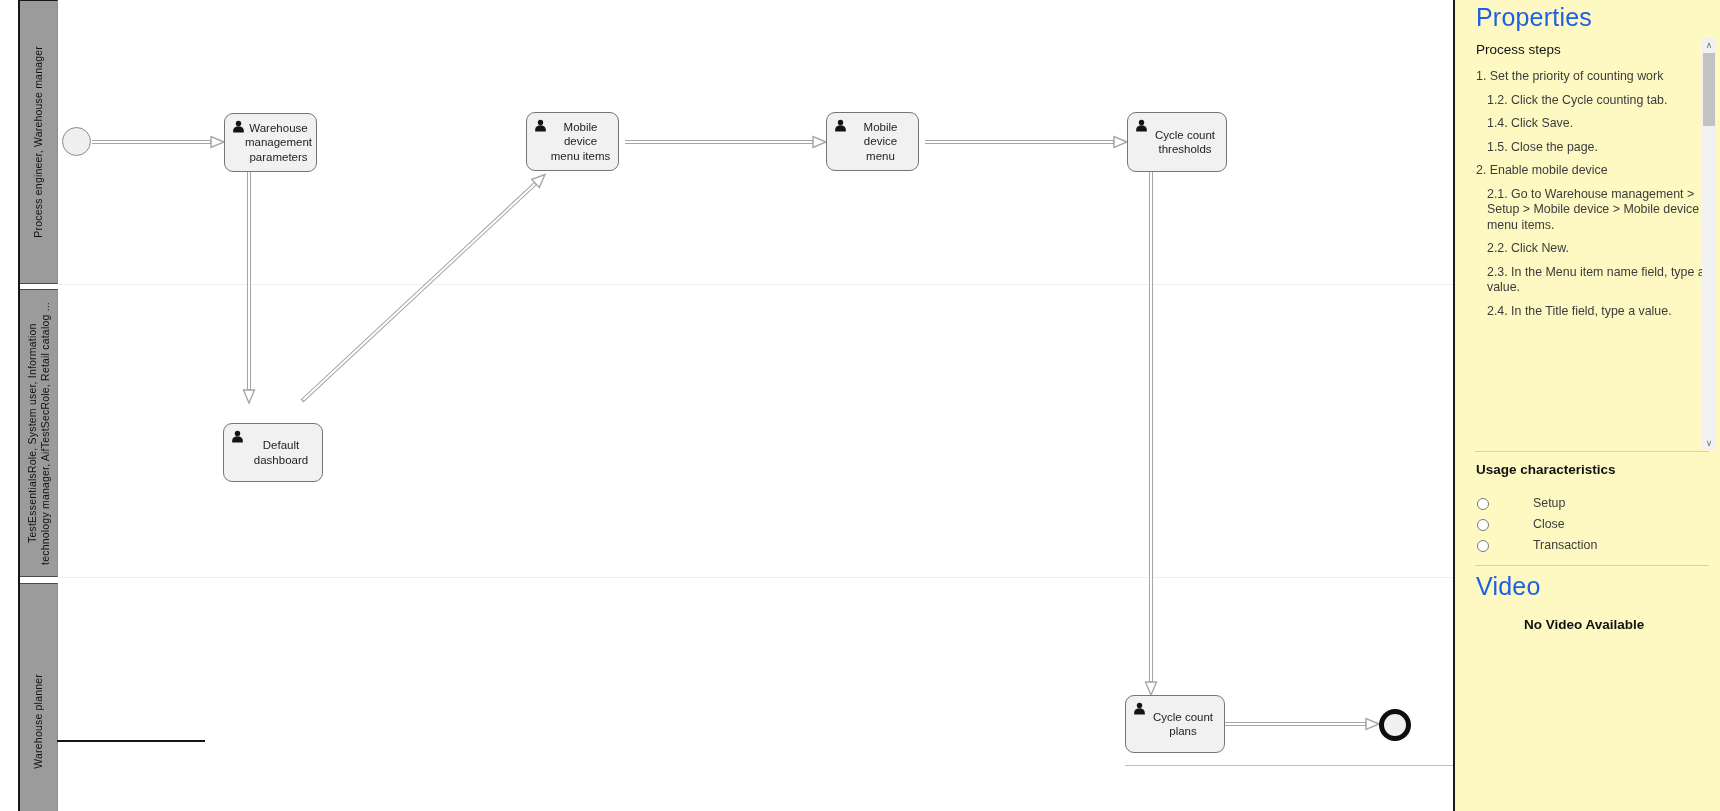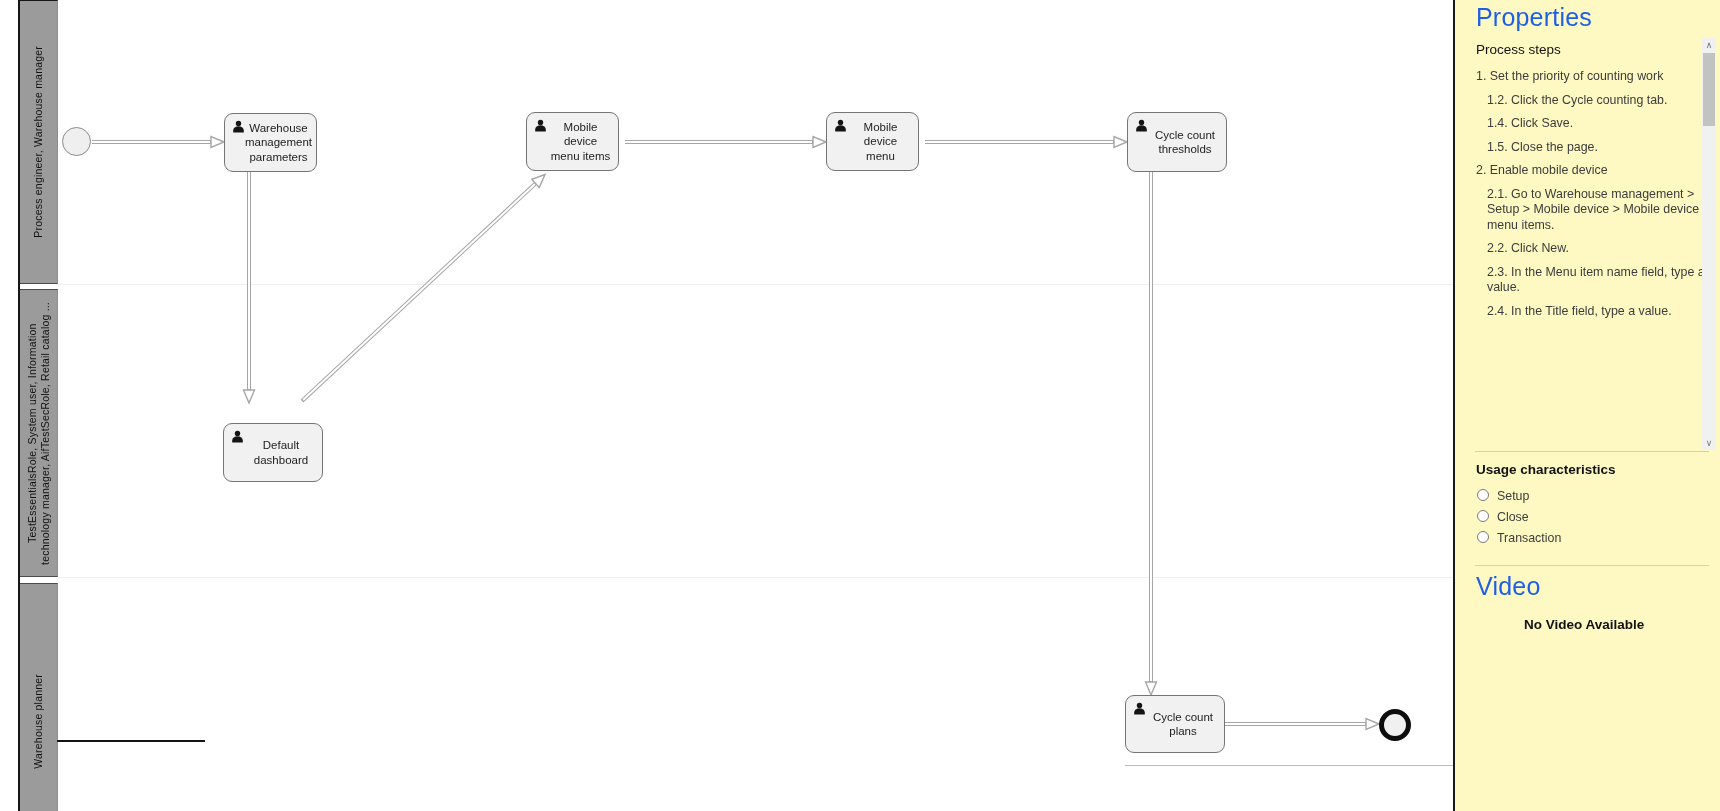--- a/index.html
+++ b/index.html
@@ -51,21 +51,21 @@
   .steps-area p.first { margin-top:12px; }
   .steps-area p.lvl2 { padding-left:11px; }
   .scrollbar { position:absolute; left:247px; top:38px; width:14px; height:412px; background:#f1f1f1; }
   .scroll-thumb { position:absolute; left:1px; top:15px; width:12px; height:73px; background:#c2c2c2; }
   .scroll-arrow { position:absolute; left:0; width:14px; text-align:center; font-size:9px; color:#777; line-height:10px; }
   .scroll-up { top:2px; } .scroll-down { bottom:2px; }
   .divider { position:absolute; left:20px; width:234px; height:1px; background:#cfcfcf; }
   .divider-1 { top:451px; } .divider-2 { top:565px; }
   .usage-heading { position:absolute; left:21px; top:462px; font-size:13.5px; font-weight:bold; color:#111; }
   .radio-group { position:absolute; left:22px; top:489px; }
-  .radio-row { display:flex; align-items:flex-start; height:21px; cursor:default; }
+  .radio-row { display:flex; align-items:flex-end; height:21px; cursor:default;gap:36px; }
   .radio-circle { width:12px; height:12px; border-radius:50%; border:1px solid #7a7a7a; background:#fff; margin-right:8px; flex:none; }
   .radio-text { font-size:12.4px; color:#3c3c3c; }
   .title-video { top:572px; }
   .video-status { position:absolute; left:21px; top:617px; font-size:13.5px; font-weight:bold; color:#111;padding-left:48px; }
 </style>
 </head>
 <body>
 
 <div class="app">
 

